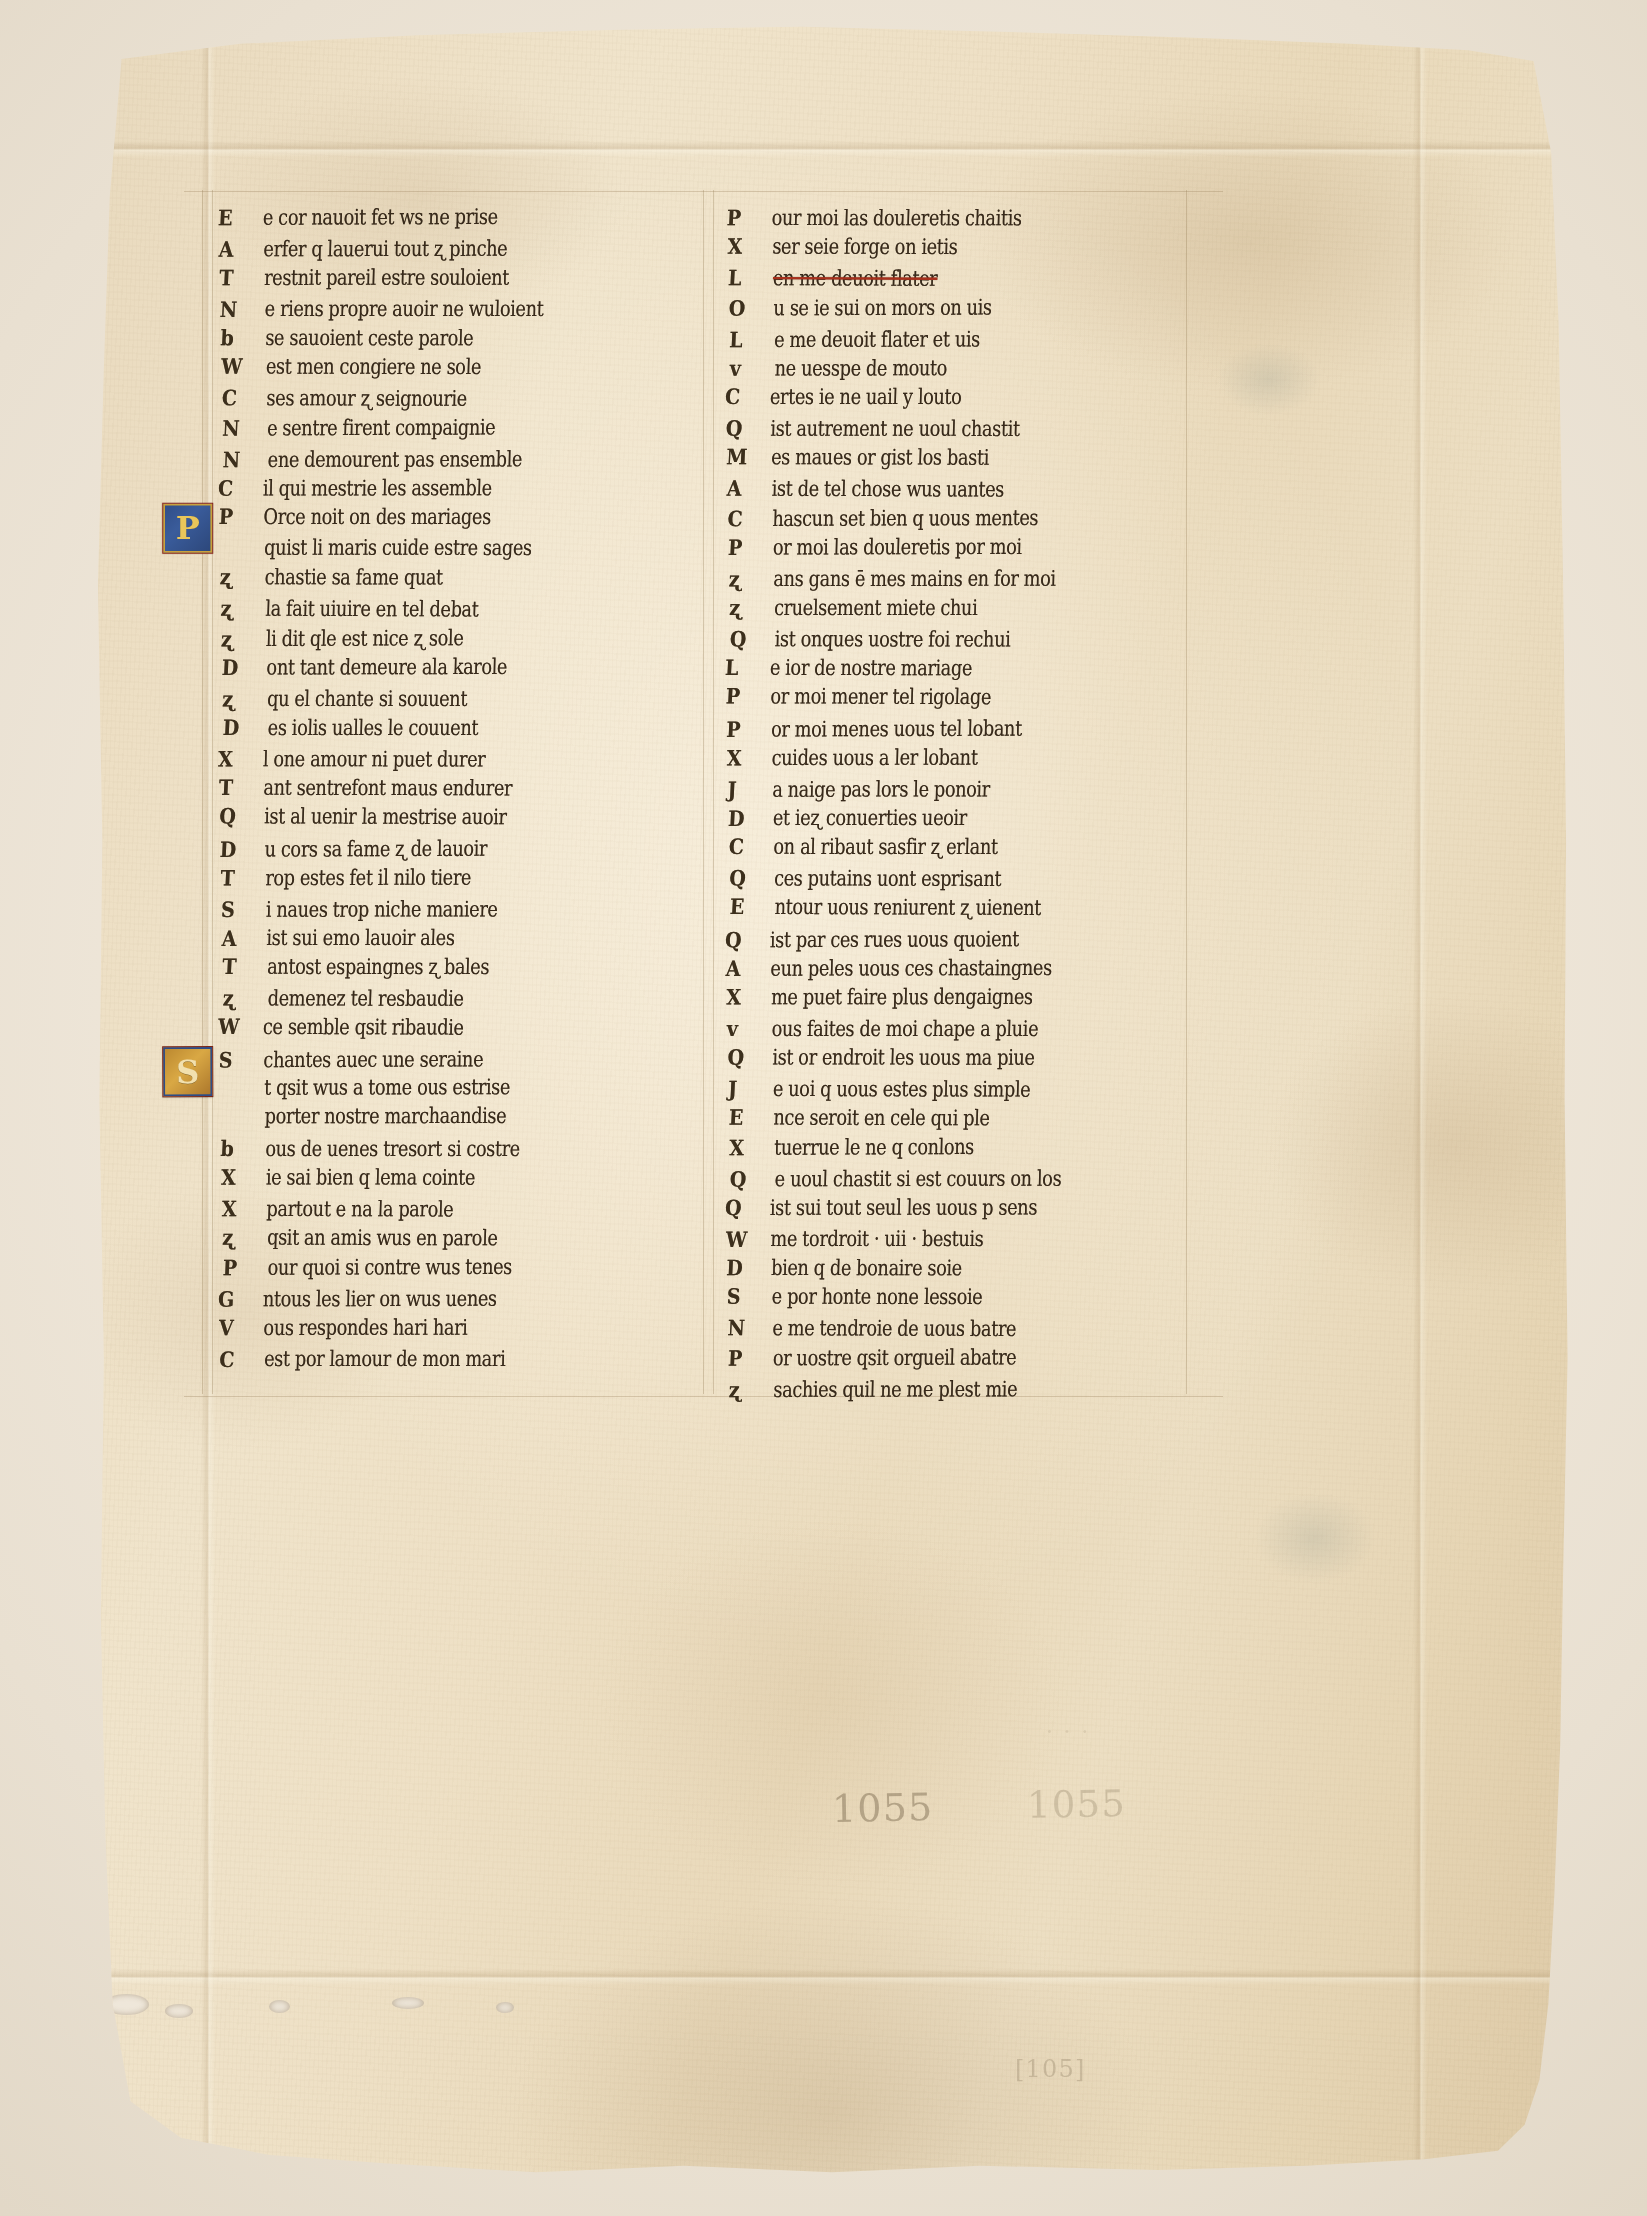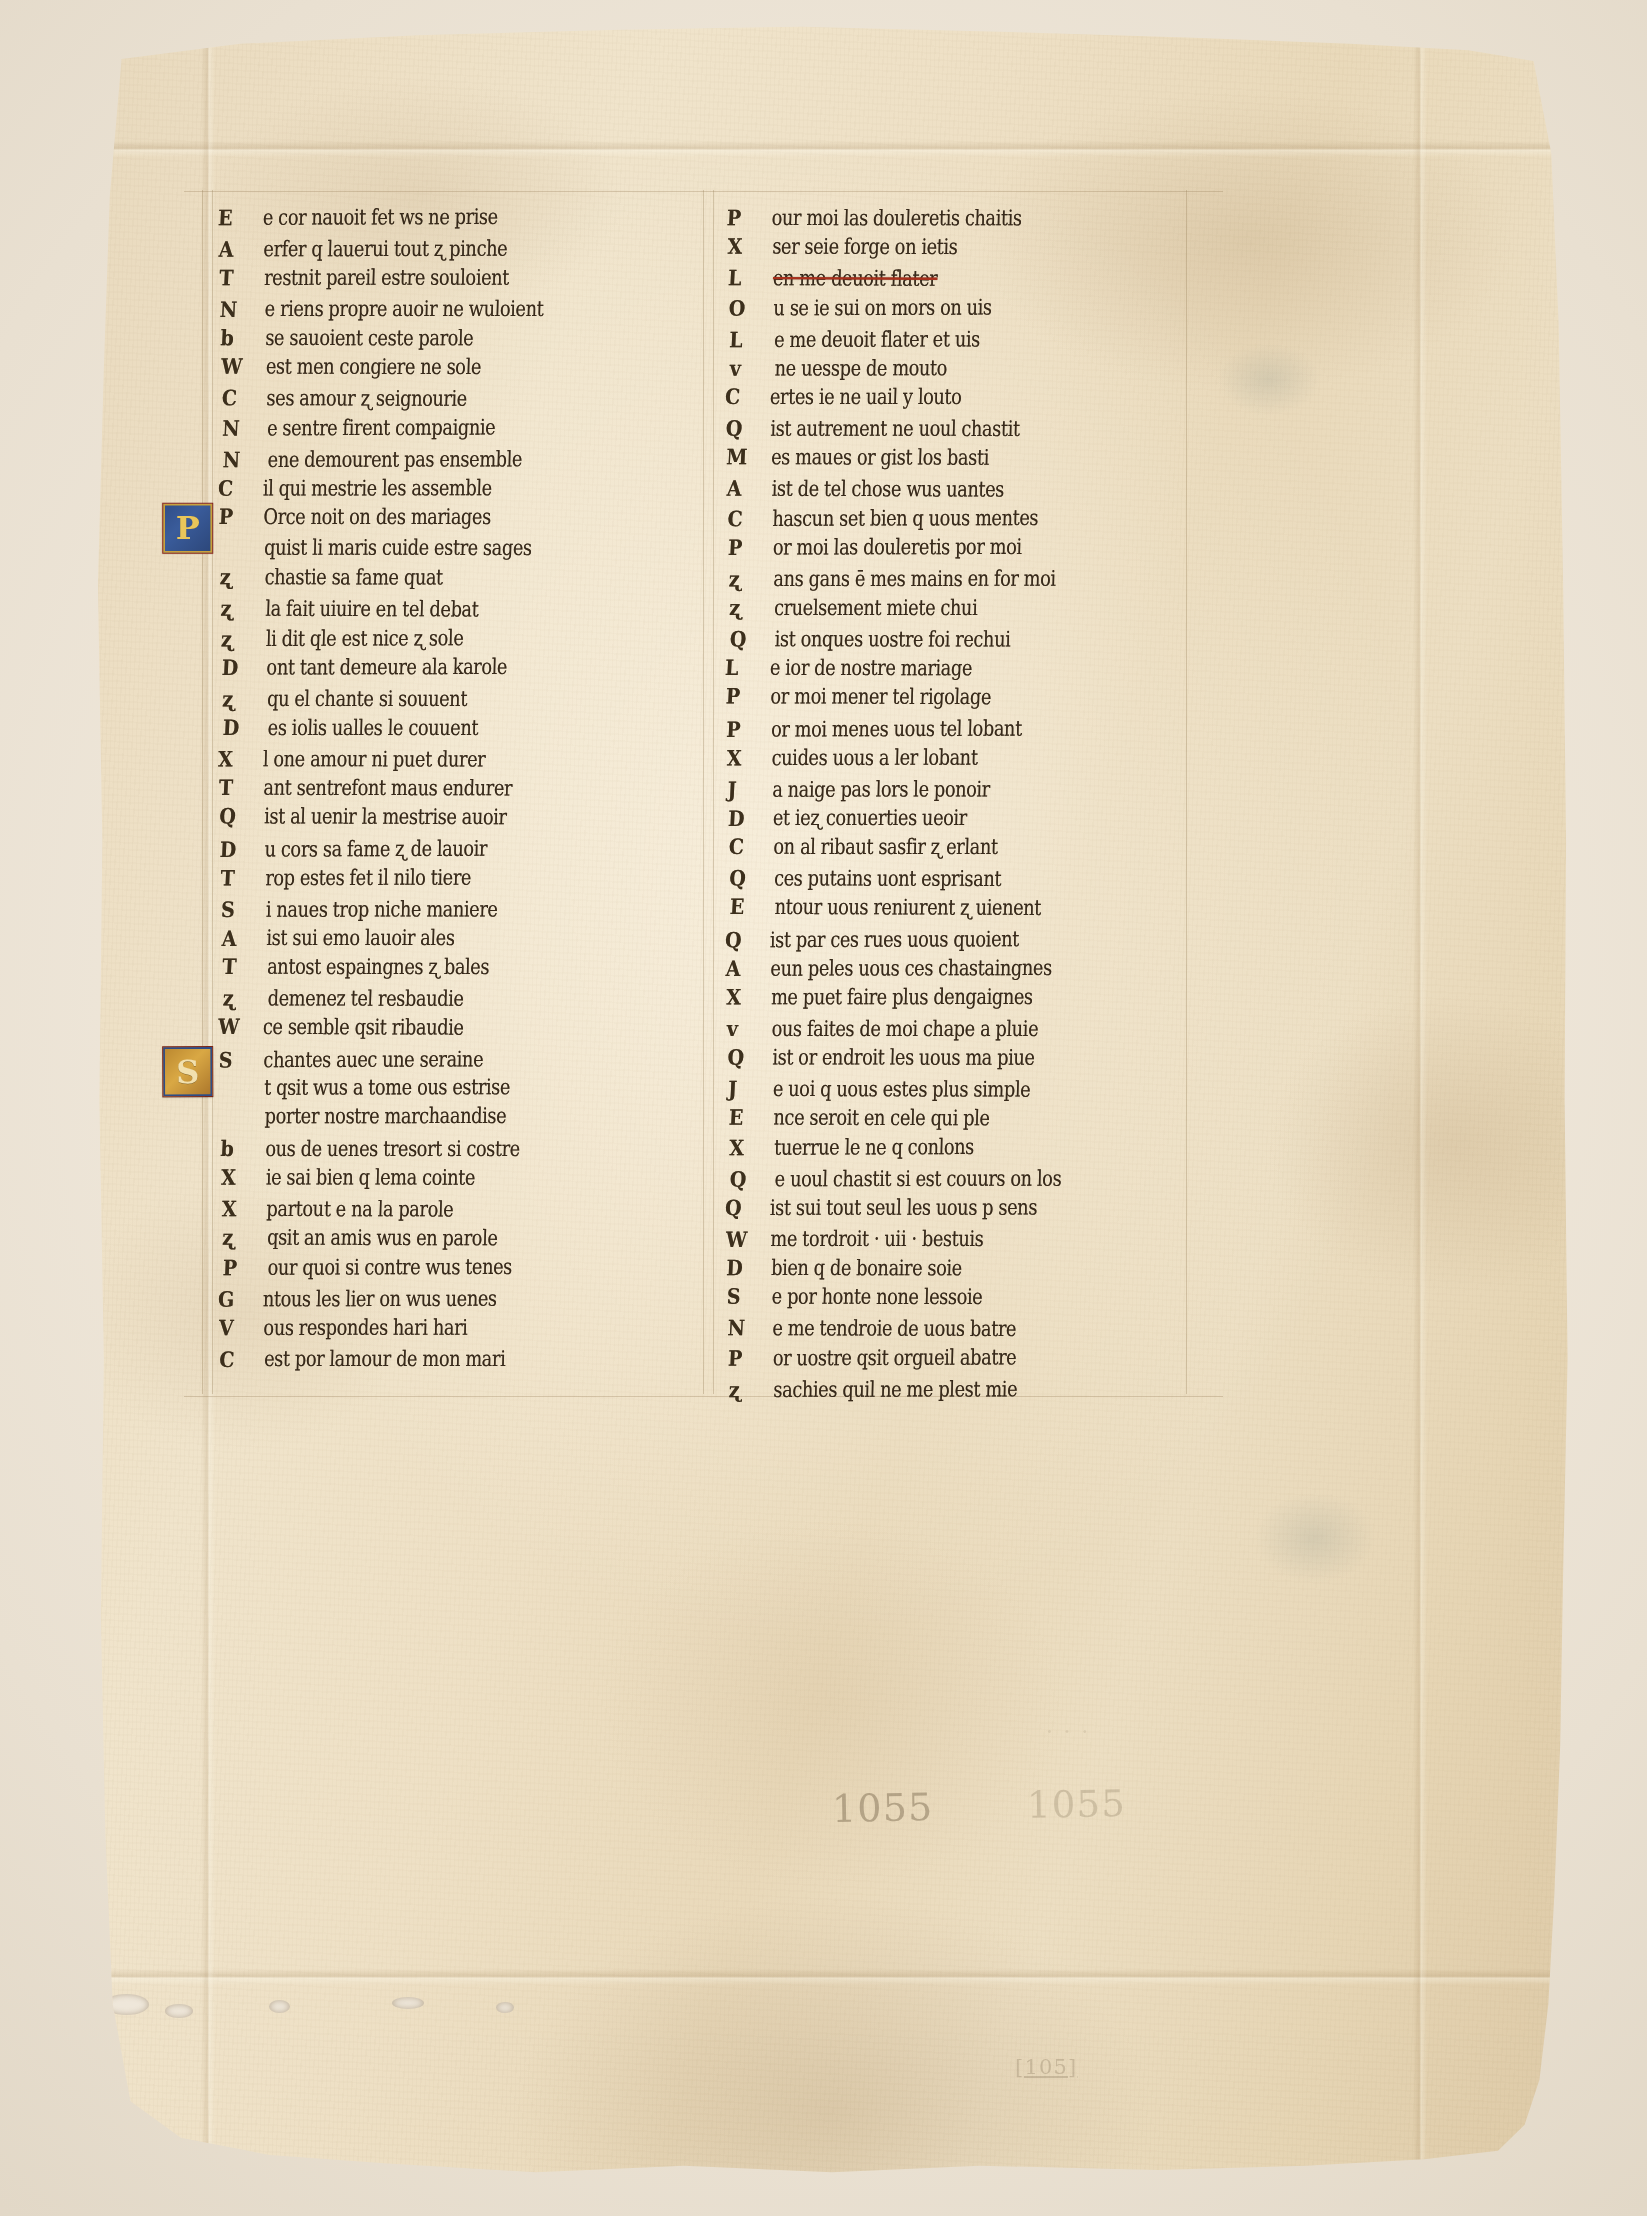--- a/index.html
+++ b/index.html
@@ -198,23 +198,22 @@
     transform: rotate(-1deg);
   }
   #note-number2 {
     left: 935px; top: 1758px;
     font-size: 37px;
     transform: rotate(-1deg);
     opacity: 0.55;
   }
   #note-foot {
     left: 923px; top: 2030px;
-    font-size: 21px;
+    font-size: 24px;
     opacity: 0.6;
-    text-decoration: underline;
   }
   #note-ghost {
     left: 954px; top: 1694px;
     font-size: 22px;
     opacity: 0.30;
     letter-spacing: 1.8px;
   }
 
   
   .ghost-patch {

